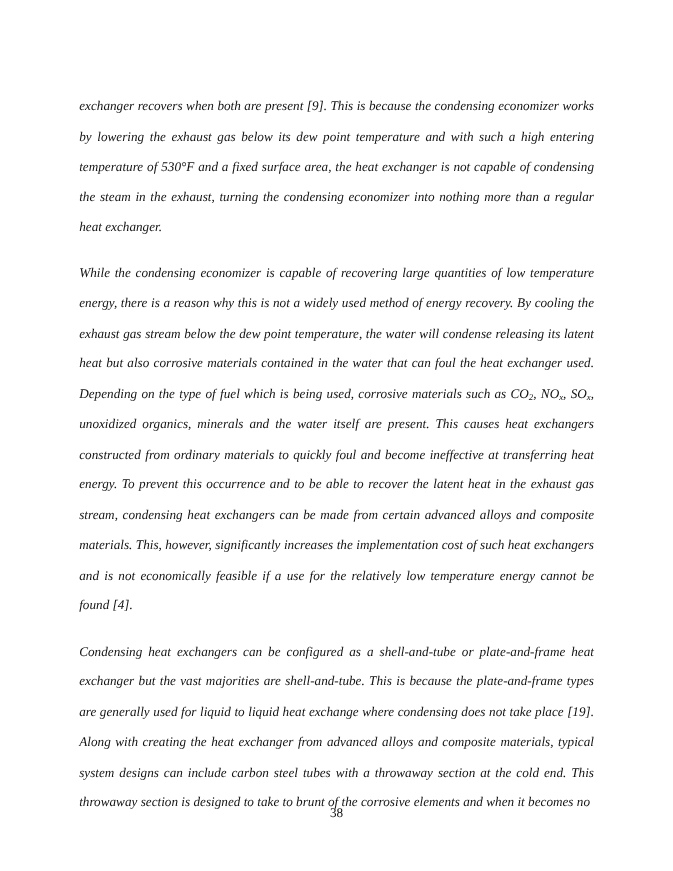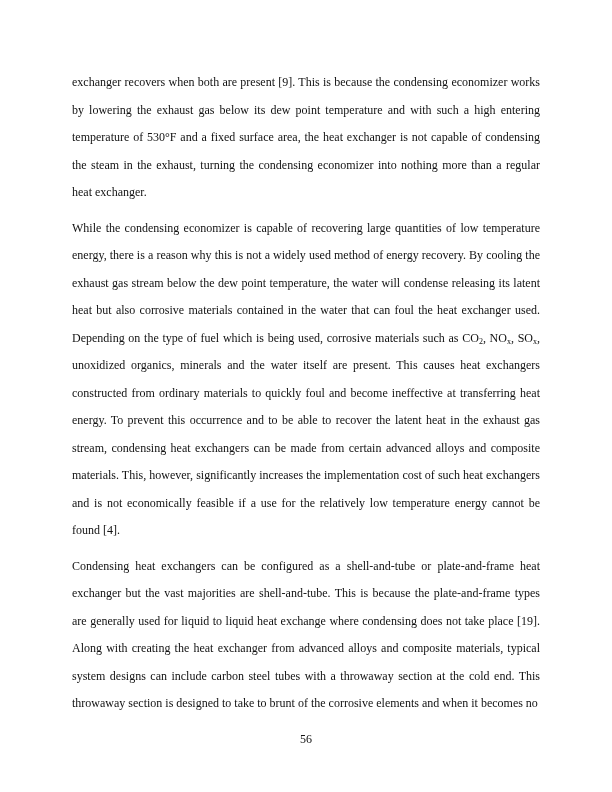--- a/index.html
+++ b/index.html
@@ -23,25 +23,26 @@
       height: 792px;
       background: #ffffff;
     }
     .body-text {
       position: absolute;
       left: 72px;
       top: 69px;
       width: 468px;
     }
     .para {
-      margin: 0 0 8px 0;
+      margin: 14px 0 8px 0;
       font-size: 12px;
       line-height: 27.5px;
       text-align: justify;
       text-align-last: left;
+      font-style: italic;
     }
     sub {
       font-size: 8px;
       line-height: 0;
       vertical-align: -2px;
     }
     .page-number {
       position: absolute;
       left: 0;
       width: 612px;
@@ -56,14 +57,14 @@
 
 <div class="page">
   <div class="body-text">
     <p class="para">exchanger recovers when both are present [9].  This is because the condensing economizer works by lowering the exhaust gas below its dew point temperature and with such a high entering temperature of 530°F and a fixed surface area, the heat exchanger is not capable of condensing the steam in the exhaust, turning the condensing economizer into nothing more than a regular heat exchanger.</p>
 
     <p class="para"><span>While the condensing economizer is capable of recovering large quantities of low temperature energy, there is a reason why this is not a widely used method of energy recovery.  By cooling the exhaust gas stream below the dew point temperature, the water will condense releasing its latent heat but also corrosive materials contained in the water that can foul the heat exchanger used.  Depending on the type of fuel which is being used, corrosive materials such as CO</span><sub>2</sub><span>, NO</span><sub>x</sub><span>, SO</span><sub>x</sub><span>, unoxidized organics, minerals and the water itself are present.  This causes heat exchangers constructed from ordinary materials to quickly foul and become ineffective at transferring heat energy.  To prevent this occurrence and to be able to recover the latent heat in the exhaust gas stream, condensing heat exchangers can be made from certain advanced alloys and composite materials.  This, however, significantly increases the implementation cost of such heat exchangers and is not economically feasible if a use for the relatively low temperature energy cannot be found [4].</span></p>
 
     <p class="para">Condensing heat exchangers can be configured as a shell-and-tube or plate-and-frame heat exchanger but the vast majorities are shell-and-tube.  This is because the plate-and-frame types are generally used for liquid to liquid heat exchange where condensing does not take place [19]. Along with creating the heat exchanger from advanced alloys and composite materials, typical system designs can include carbon steel tubes with a throwaway section at the cold end.  This throwaway section is designed to take to brunt of the corrosive elements and when it becomes no</p>
   </div>
 
-  <div class="page-number">56</div>
+  <div class="page-number">38</div>
 </div>
 
 </body></html>

